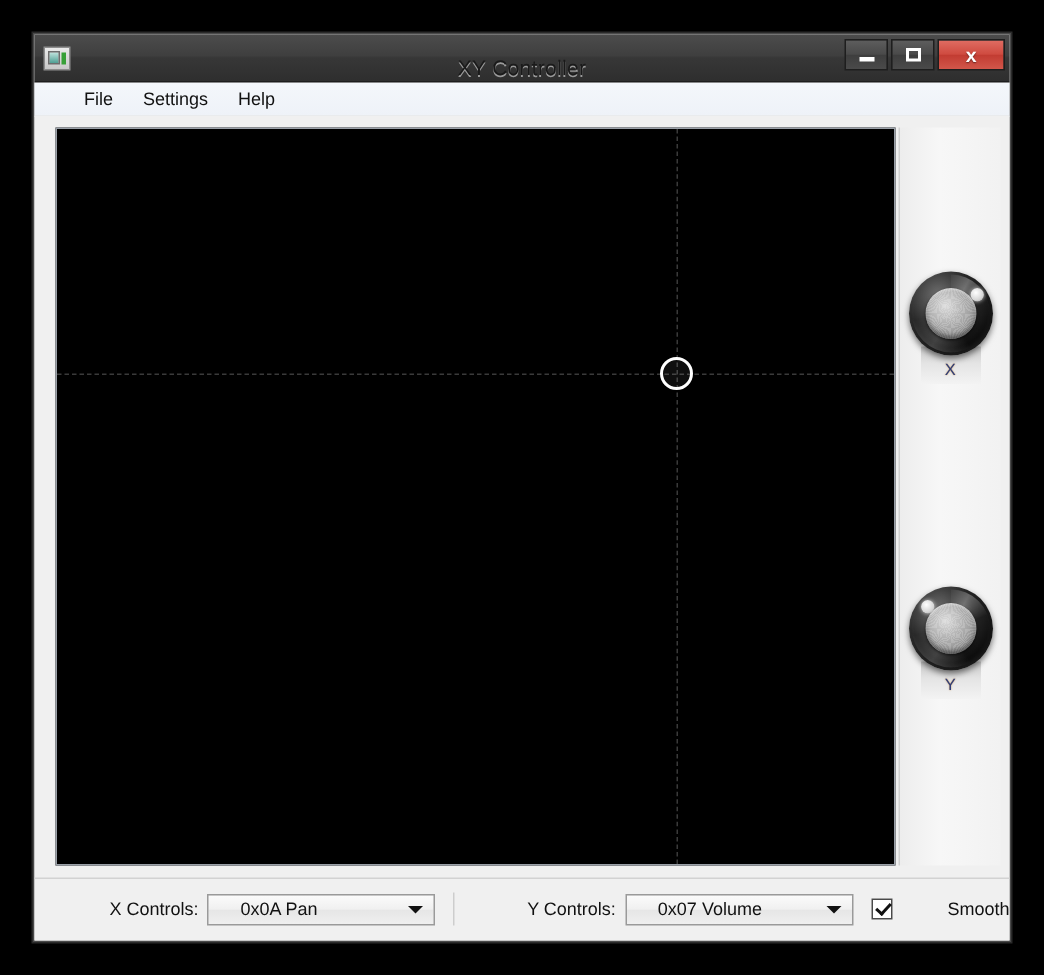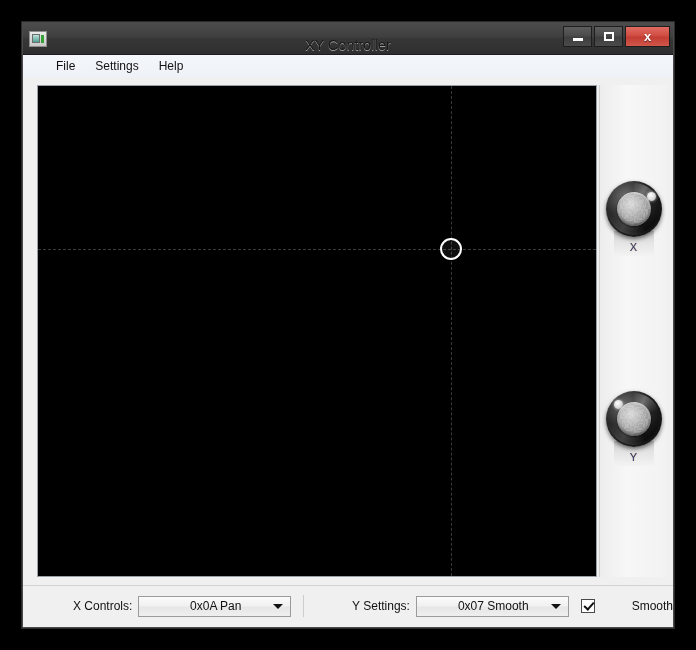--- a/index.html
+++ b/index.html
@@ -303,22 +303,21 @@
   }
   .combo {
     width: 155px;
     height: 21px;
     border: 1px solid #9a9a9a;
     box-sizing: border-box;
     background: linear-gradient(to bottom, #fbfbfb 0%, #f0f0f0 48%, #e6e6e6 52%, #efefef 100%);
     display: flex;
     align-items: center;
     position: relative;
-    padding-left: 2px;
-    justify-content: center;
+    padding-left: 21px;
   }
   .combo-value {
     font-size: 12px;
     color: #111;
   }
   .combo-arrow {
     position: absolute;
     right: 7px;
     top: 50%;
     margin-top: -2px;
@@ -427,23 +426,23 @@
 
     <div id="bottombar">
       <span class="ctl-label">X Controls:</span>
       <div class="combo">
         <span class="combo-value">0x0A Pan</span>
         <span class="combo-arrow"></span>
       </div>
 
       <div class="divider"></div>
 
-      <span class="ctl-label">Y Settings:</span>
+      <span class="ctl-label">Y Controls:</span>
       <div class="combo">
-        <span class="combo-value">0x07 Smooth</span>
+        <span class="combo-value">0x07 Volume</span>
         <span class="combo-arrow"></span>
       </div>
 
       <div id="smooth-group">
         <span class="checkbox"></span>
         <span class="check-label">Smooth</span>
       </div>
     </div>
 
   </div>

